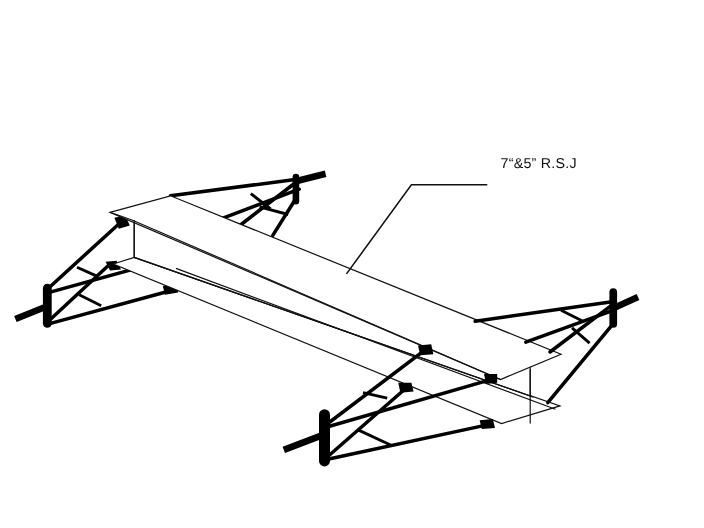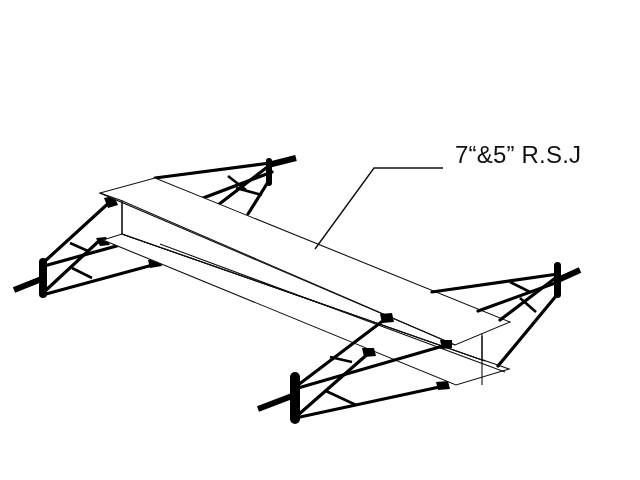--- a/index.html
+++ b/index.html
@@ -1,18 +1,18 @@
 <!DOCTYPE html>
 <html><head>
 <meta charset="utf-8">
 <style>
   html, body { margin:0; padding:0; background:#ffffff; }
   body { width:640px; height:480px; overflow:hidden; position:relative; font-family:"Liberation Sans", sans-serif; }
   #canvas { position:absolute; left:0; top:0; width:640px; height:480px; }
-  .label { position:absolute; left:455px; top:141px; font-size:24px; color:#111; white-space:nowrap; letter-spacing:0.2px; }
+  .label { position:absolute; left:455px; top:141px; font-size:13px; color:#111; white-space:nowrap; letter-spacing:0.2px; }
   .thin { stroke:#111; stroke-width:1.1; fill:none; }
   .thick { stroke:#000; stroke-width:3.2; fill:none; stroke-linecap:round; }
   .mid { stroke:#000; stroke-width:2.6; fill:none; }
   .shaft { stroke:#000; stroke-width:6; fill:none; stroke-linecap:butt; }
   .wheel { fill:#000; }
   .face { fill:#ffffff; stroke:#111; stroke-width:1.1; }
   .clip { fill:#000; }
 </style>
 </head>
 <body>

